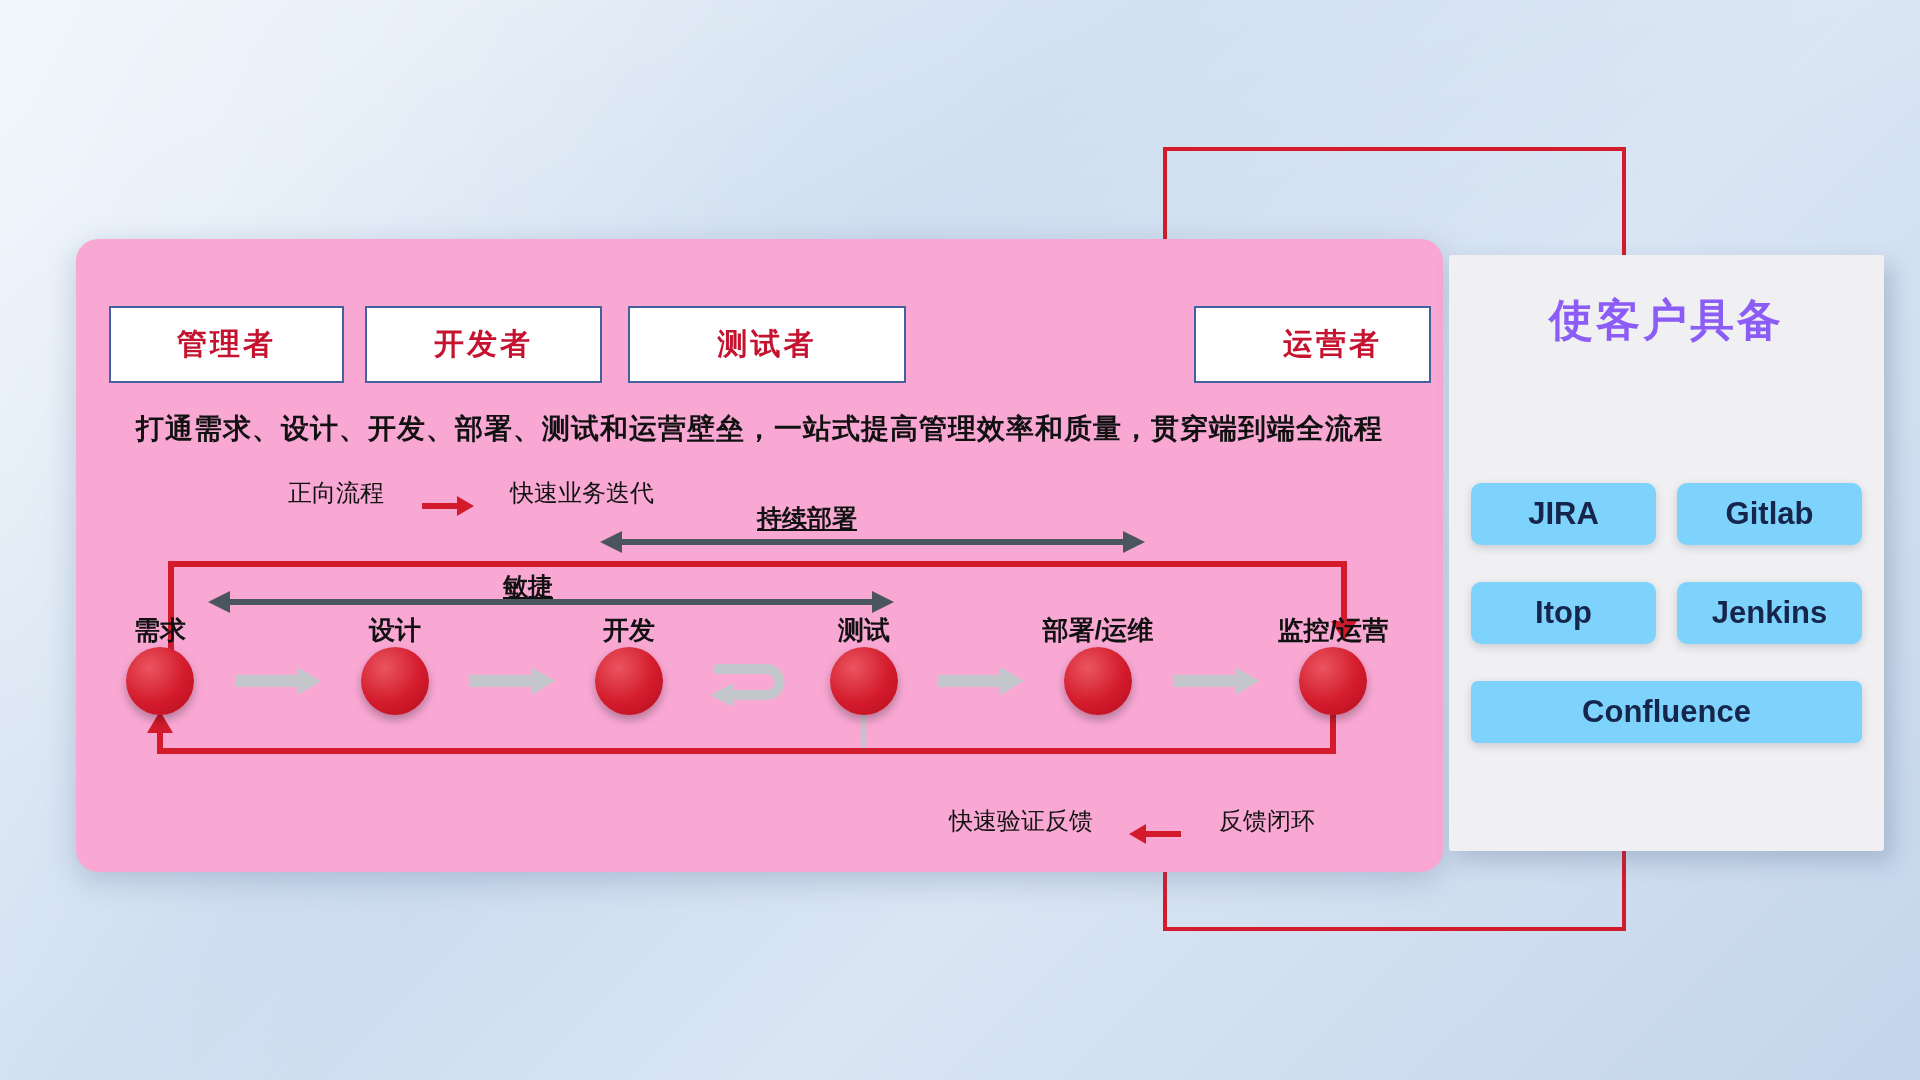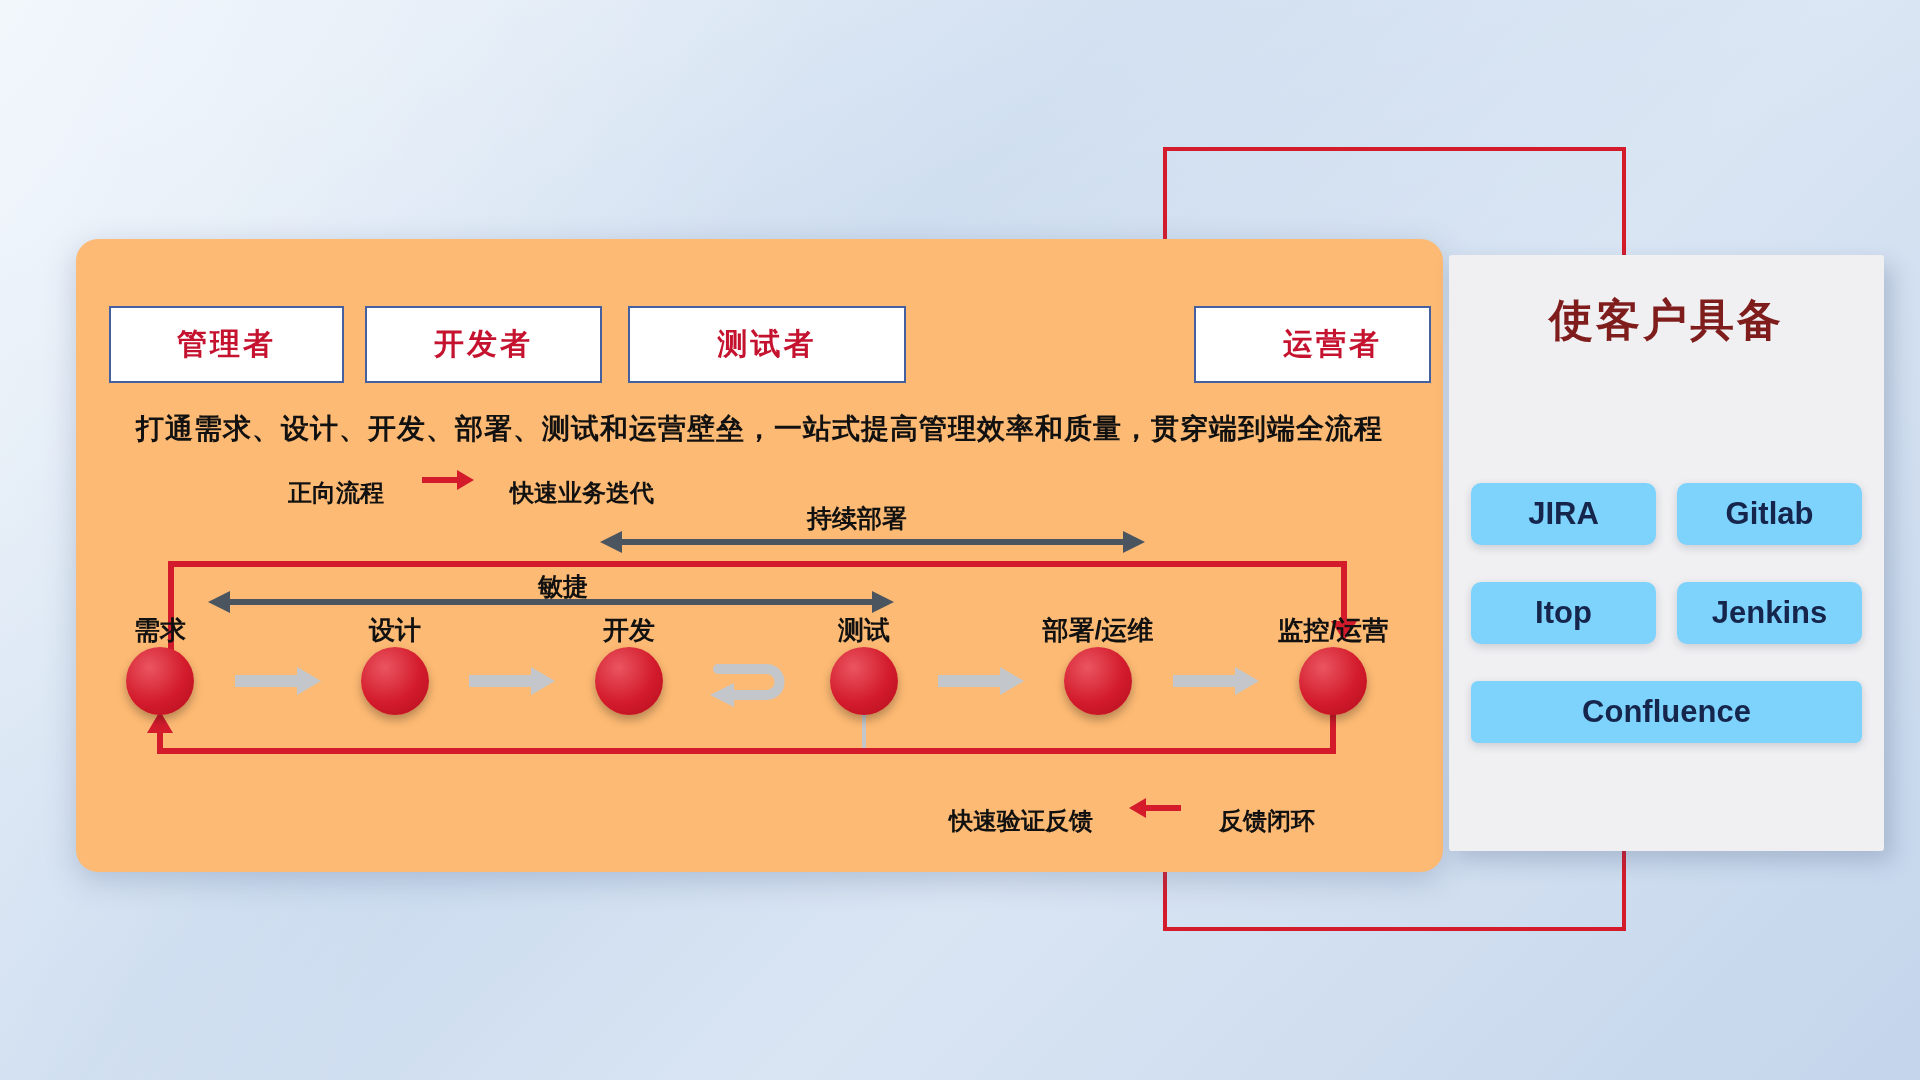--- a/index.html
+++ b/index.html
@@ -11,54 +11,54 @@
       linear-gradient(160deg, rgba(255,255,255,.30) 10%, rgba(255,255,255,0) 45%),
       linear-gradient(135deg, #dde9f6 0%, #c9daee 38%, #d9e5f3 62%, #c4d5eb 100%);
     position:relative;
   }
   .red-frame {
     position:absolute; left:1163px; top:147px; width:463px; height:784px;
     border:4px solid #d31b2c; z-index:1;
   }
   .panel-white {
     position:absolute; left:76px; top:239px; width:1367px; height:633px;
-    background:#fdba74; border-radius:22px; z-index:2;
+    background:#f9a8d4; border-radius:22px; z-index:2;
     box-shadow:0 8px 30px rgba(80,100,140,.28);
   }
   .role-box {
     position:absolute; top:67px; height:77px; border:2px solid #44609f;
     display:flex; align-items:center; justify-content:center;
     color:#c4122f; font-size:30px; font-weight:700; letter-spacing:3px;
     background:#fff;
   }
   .headline {
     position:absolute; left:0; right:0; top:171px; text-align:center;
     font-size:28px; font-weight:700; color:#111; letter-spacing:1px;
   }
-  .legend-row { position:absolute; display:flex; align-items:flex-start; font-size:24px; font-weight:700; color:#111;gap:28px; }
+  .legend-row { position:absolute; display:flex; align-items:flex-end; font-size:24px; font-weight:400; color:#111;gap:28px; }
   .red-arrow-right { display:inline-block; width:36px; height:6px; background:#d31b2c; position:relative; margin:0 24px 0 10px; }
   .red-arrow-right::after { content:''; position:absolute; right:-16px; top:-7px;
     border-left:17px solid #d31b2c; border-top:10px solid transparent; border-bottom:10px solid transparent; }
   .red-arrow-left { display:inline-block; width:36px; height:6px; background:#d31b2c; position:relative; margin:0 10px 0 24px; }
   .red-arrow-left::after { content:''; position:absolute; left:-16px; top:-7px;
     border-right:17px solid #d31b2c; border-top:10px solid transparent; border-bottom:10px solid transparent; }
   .flow-svg { position:absolute; left:0; top:0; width:1367px; height:633px; z-index:1; }
-  .arrow-label { position:absolute; text-align:center; font-size:25px; font-weight:700; color:#111; z-index:3; }
+  .arrow-label { position:absolute; font-size:25px; font-weight:700; color:#111; z-index:3;text-decoration:underline; }
   .stage-label { position:absolute; top:374px; width:180px; text-align:center; font-size:26px; font-weight:700; color:#111; z-index:3; }
   .stage-circle {
     position:absolute; top:408px; width:68px; height:68px; border-radius:50%; z-index:3;
     background:radial-gradient(circle at 35% 30%, #ea5560, #d31b2c 55%, #b30e1e);
     box-shadow:0 5px 10px rgba(0,0,0,.28);
   }
   .panel-gray {
     position:absolute; left:1449px; top:255px; width:435px; height:596px;
     background:#f0f0f2; z-index:3; border-radius:3px;
     box-shadow:8px 10px 22px rgba(60,80,120,.25);
   }
-  .rp-title { position:absolute; left:0; right:0; text-align:center; color:#7f1d1d;
+  .rp-title { position:absolute; left:0; right:0; text-align:center; color:#8b5cf6;
     font-size:44px; font-weight:800; letter-spacing:3px; }
   .tool-btn {
     position:absolute; height:62px; background:#7dd3fc; border-radius:10px;
     display:flex; align-items:center; justify-content:center;
     font-size:31px; font-weight:700; color:#16254c;
     box-shadow:0 3px 9px rgba(50,60,90,.20);
   }
 </style>
 </head>
 <body>

